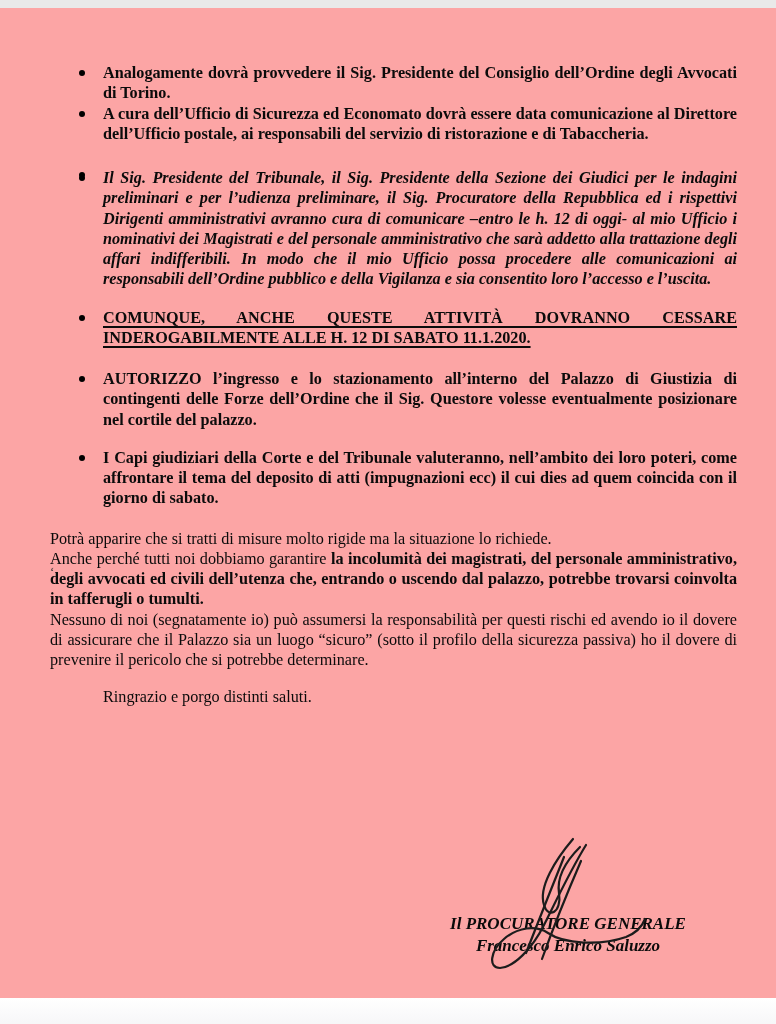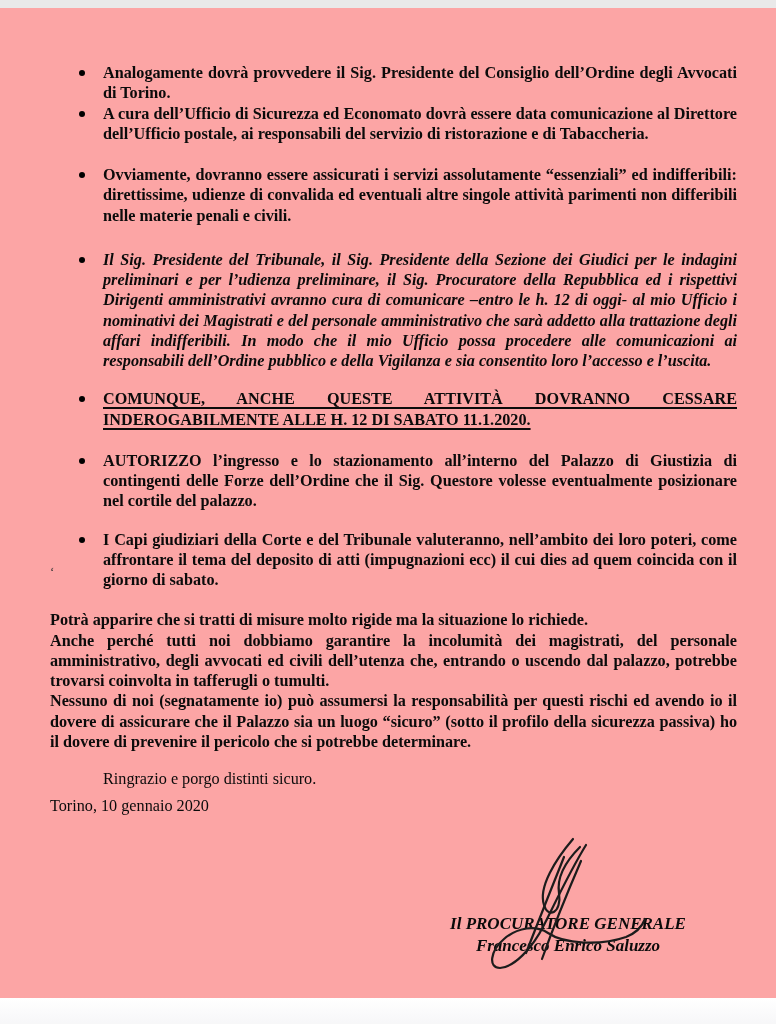--- a/index.html
+++ b/index.html
@@ -29,21 +29,21 @@
   .bullet-item .dot{
     position:absolute;left:29px;top:7px;
     width:6px;height:6px;border-radius:50%;
     background:#000;
   }
   .gap-sm{margin-top:18px;}
   .gap-md{margin-top:21px;}
   .gap-lg{margin-top:24px;font-style:italic;}
   .u{ text-decoration:underline; text-underline-offset:2.5px; text-decoration-thickness:1.5px;}
   .paras{margin-top:20px;}
-  .para{text-align:justify;font-weight:bold;}
+  .para{text-align:justify;font-weight:normal;}
   .salutation{margin-top:17px;margin-left:53px;}
   .place-date{margin-top:7px;}
   .signature-block{
     position:absolute;top:905px;left:418px;width:300px;
     text-align:center;font-weight:bold;font-style:italic;
     font-size:17px;line-height:1.32;
   }
   .sig-svg{
     position:absolute;left:440px;top:823px;width:230px;height:148px;
   }
@@ -64,21 +64,20 @@
       <span>Analogamente dovrà provvedere il Sig. Presidente del Consiglio dell’Ordine degli Avvocati di Torino.</span>
     </div>
 
     <div class="bullet-item">
       <span class="dot"></span>
       <span>A cura dell’Ufficio di Sicurezza ed Economato dovrà essere data comunicazione al Direttore dell’Ufficio postale, ai responsabili del servizio di ristorazione e di Tabaccheria.</span>
     </div>
 
     <div class="bullet-item gap-md">
       <span class="dot"></span>
-      <span>Ovviamente, dovranno essere assicurati i servizi assolutamente “essenziali” ed indifferibili: direttissime, udienze di convalida ed eventuali altre singole attività parimenti non differibili nelle materie penali e civili.</span>
     </div>
 
     <div class="bullet-item gap-lg">
       <span class="dot"></span>
       <span>Il Sig. Presidente del Tribunale, il Sig. Presidente della Sezione dei Giudici per le indagini preliminari e per l’udienza preliminare, il Sig. Procuratore della Repubblica ed i rispettivi Dirigenti amministrativi avranno cura di comunicare –entro le h. 12 di oggi- al mio Ufficio i nominativi dei Magistrati e del personale amministrativo che sarà addetto alla trattazione degli affari indifferibili. In modo che il mio Ufficio possa procedere alle comunicazioni ai responsabili dell’Ordine pubblico e della Vigilanza e sia consentito loro l’accesso e l’uscita.</span>
     </div>
 
     <div class="bullet-item gap-sm u">
       <span class="dot"></span>
       <span>COMUNQUE, ANCHE QUESTE ATTIVITÀ DOVRANNO CESSARE INDEROGABILMENTE ALLE H. 12 DI SABATO 11.1.2020.</span>
@@ -93,22 +92,21 @@
       <span class="dot"></span>
       <span>I Capi giudiziari della Corte e del Tribunale valuteranno, nell’ambito dei loro poteri, come affrontare il tema del deposito di atti (impugnazioni ecc) il cui dies ad quem coincida con il giorno di sabato.</span>
     </div>
 
     <div class="paras">
       <div class="para">Potrà apparire che si tratti di misure molto rigide ma la situazione lo richiede.</div>
       <div class="para"><span>Anche perché tutti noi dobbiamo garantire </span><b>la incolumità dei magistrati, del personale amministrativo, degli avvocati ed civili dell’utenza che, entrando o uscendo dal palazzo, potrebbe trovarsi coinvolta in tafferugli o tumulti.</b></div>
       <div class="para">Nessuno di noi (segnatamente io) può assumersi la responsabilità per questi rischi ed avendo io il dovere di assicurare che il Palazzo sia un luogo “sicuro” (sotto il profilo della sicurezza passiva) ho il dovere di prevenire il pericolo che si potrebbe determinare.</div>
     </div>
 
-    <div class="salutation">Ringrazio e porgo distinti sicuro.</div>
-    <div class="place-date">Torino, 10 gennaio 2020</div>
+    <div class="salutation">Ringrazio e porgo distinti saluti.</div>
 
   </div>
 
   <div class="signature-block">
     <div>Il PROCURATORE GENERALE</div>
     <div>Francesco Enrico Saluzzo</div>
   </div>
 
   <svg class="sig-svg" viewBox="0 0 230 148" aria-hidden="true">
     <path d="M133,8 C116,28 98,56 104,74 C108,88 122,82 119,62 C116,42 130,26 140,16"></path>

